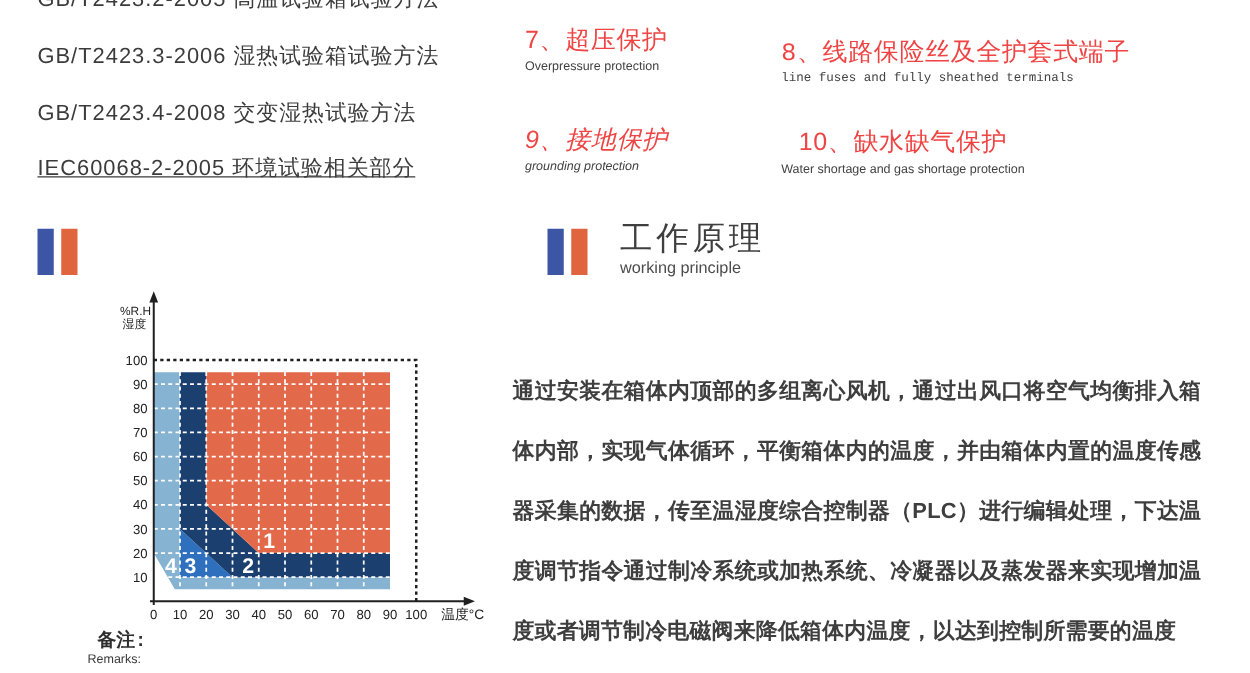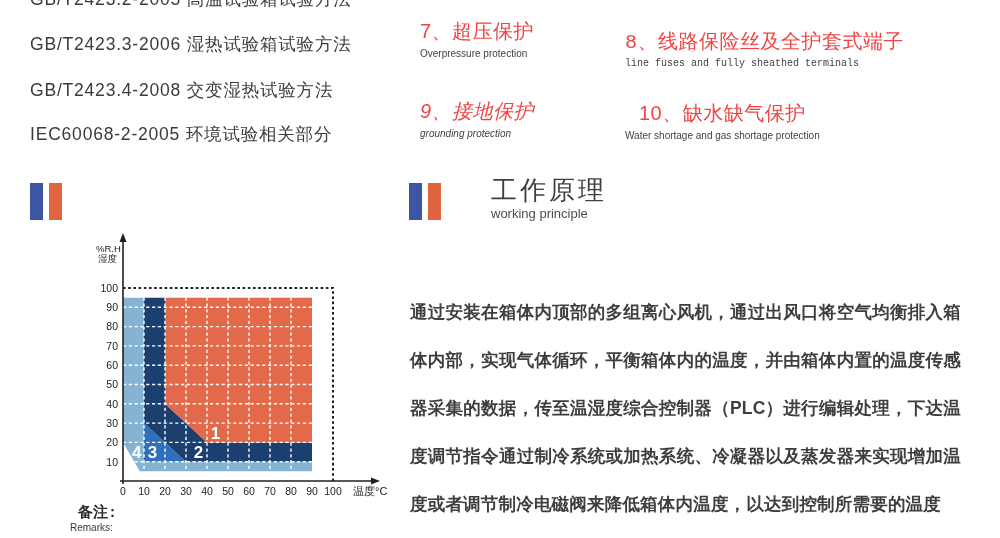--- a/index.html
+++ b/index.html
@@ -2,31 +2,31 @@
 <html style="--flag-blue: #3c55a5; --flag-orange: #e0653f;"><head>
 <meta charset="utf-8">
 <style>
   html,body{margin:0;padding:0;background:#fff;}
   .page{
     position:relative;width:1000px;height:538px;overflow:hidden;background:#fff;
     font-family:"Liberation Sans","DejaVu Sans",sans-serif;color:#3b3b3b;
   }
   
   .std{position:absolute;left:30px;font-size:17.5px;letter-spacing:0.8px;white-space:nowrap;color:#3b3b3b;}
-  .std0{top:-13px;} .std1{top:32px;} .std2{top:78px;text-align:right;} .std3{top:122px;}
+  .std0{top:-13px;} .std1{top:32px;} .std2{top:78px;text-align:right;} .std3{top:122px;text-decoration:underline;}
   
   .prot{position:absolute;white-space:nowrap;}
   .prot .zh{font-size:20px;letter-spacing:0.5px;color:#ef4444;}
   .prot .en{font-size:10px;color:#424242;margin-top:3px;}
   .p0{left:420px;top:18px;} .p1{left:625px;top:28px;font-family:Liberation Mono, monospace;}
   .p2{left:420px;top:98px;font-style:italic;} .p3{left:625px;top:100px;text-align:center;}
   
   .sec{position:absolute;display:flex;align-items:flex-start;}
   .sec-chart{left:30px;top:176px;}
-  .sec-principle{left:409px;top:176px;gap:24px;}
+  .sec-principle{left:438px;top:176px;}
   .flag{display:flex;gap:6px;margin-top:7px;}
   .flag .bar{width:13px;height:37px;}
   .bar-blue{background:var(--flag-blue,#3c55a5);}
   .bar-orange{background:var(--flag-orange,#e0653f);}
   .head-text{margin-left:5px;}
   .sec-principle .head-text{margin-left:26px;}
   .head-title{font-size:26px;letter-spacing:1px;color:#3f3f3f;line-height:28px;white-space:nowrap;}
   .sec-chart .head-title{padding-left:17px;}
   .sec-principle .head-title{letter-spacing:3px;}
   .head-sub{font-size:13px;color:#4c4c4c;margin-top:2px;white-space:nowrap;}

